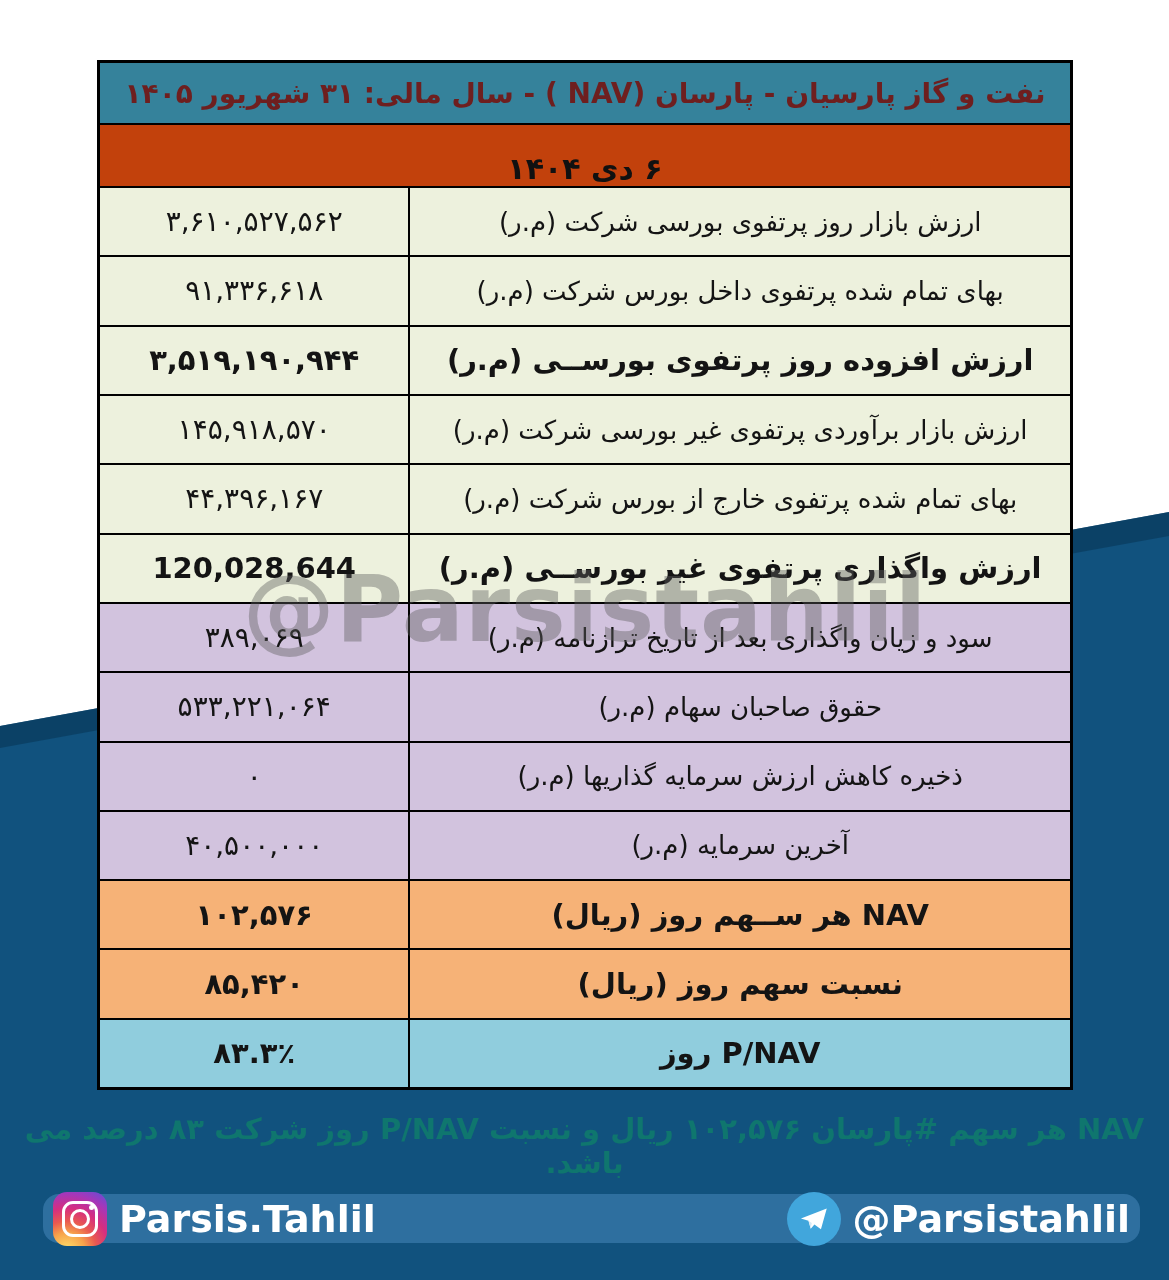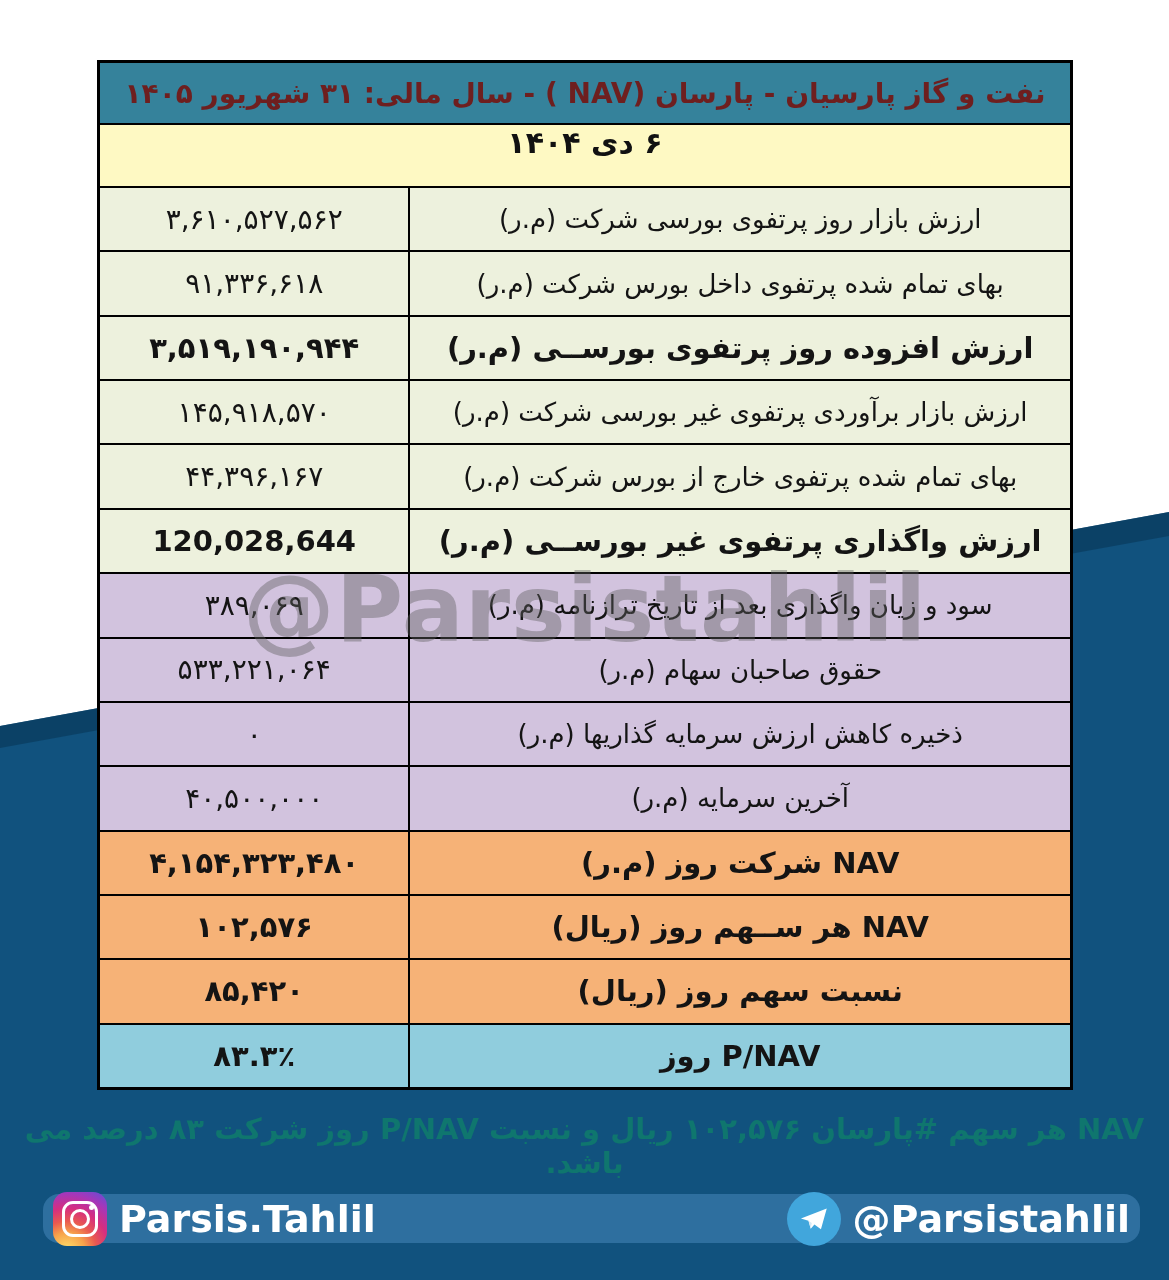--- a/index.html
+++ b/index.html
@@ -15,21 +15,21 @@
     position:absolute;left:97px;top:60px;width:976px;height:1030px;
     border:3px solid #000;box-sizing:border-box;z-index:2;
     display:flex;flex-direction:column;background:#edf1dd;
   }
   .t-row{display:flex;flex-direction:row;border-bottom:2px solid #000;box-sizing:border-box;}
   .t-row:last-child{border-bottom:none;}
   .row-header{height:62px;background:#35829b;flex:none;align-items:center;justify-content:center;display:flex;}
   .row-header .hdr-text{
     color:#6e1f1f;font-weight:bold;font-size:28px;direction:rtl;text-align:center;width:100%;
   }
-  .row-date{height:63px;background:#fef9c3;flex:none;align-items:flex-start;justify-content:center;display:flex;}
+  .row-date{height:63px;background:#c2410c;flex:none;align-items:flex-end;justify-content:center;display:flex;}
   .row-date .date-text{color:#111;font-weight:bold;font-size:30px;direction:rtl;text-align:center;width:100%;}
   .row-data{flex:1;}
   .cell{display:flex;align-items:center;justify-content:center;box-sizing:border-box;}
   .cell-value{width:32%;border-right:2px solid #000;direction:ltr;font-size:28px;color:#141414;}
   .cell-label{width:68%;direction:rtl;font-size:26px;color:#141414;text-align:center;padding:0 10px;}
   .bg-cream{background:#edf1dd;}
   .bg-purple{background:#d2c3de;}
   .bg-orange{background:#f6b277;}
   .bg-blue{background:#90cddd;}
   .bold .cell-value,.bold .cell-label{font-weight:bold;font-size:29px;}
@@ -110,24 +110,20 @@
   </div>
   <div class="t-row row-data bg-purple">
     <div class="cell cell-value">۰</div>
     <div class="cell cell-label">ذخیره کاهش ارزش سرمایه گذاریها (م.ر)</div>
   </div>
   <div class="t-row row-data bg-purple">
     <div class="cell cell-value">۴۰,۵۰۰,۰۰۰</div>
     <div class="cell cell-label">آخرین سرمایه (م.ر)</div>
   </div>
   <div class="t-row row-data bg-orange bold">
-    <div class="cell cell-value">۴,۱۵۴,۳۲۳,۴۸۰</div>
-    <div class="cell cell-label">NAV  شرکت روز (م.ر)</div>
-  </div>
-  <div class="t-row row-data bg-orange bold">
     <div class="cell cell-value">۱۰۲,۵۷۶</div>
     <div class="cell cell-label">NAV هر ســهم روز (ریال)</div>
   </div>
   <div class="t-row row-data bg-orange bold">
     <div class="cell cell-value">۸۵,۴۲۰</div>
     <div class="cell cell-label">نسبت سهم روز (ریال)</div>
   </div>
   <div class="t-row row-data bg-blue bold">
     <div class="cell cell-value">۸۳.۳٪</div>
     <div class="cell cell-label">P/NAV روز</div>

